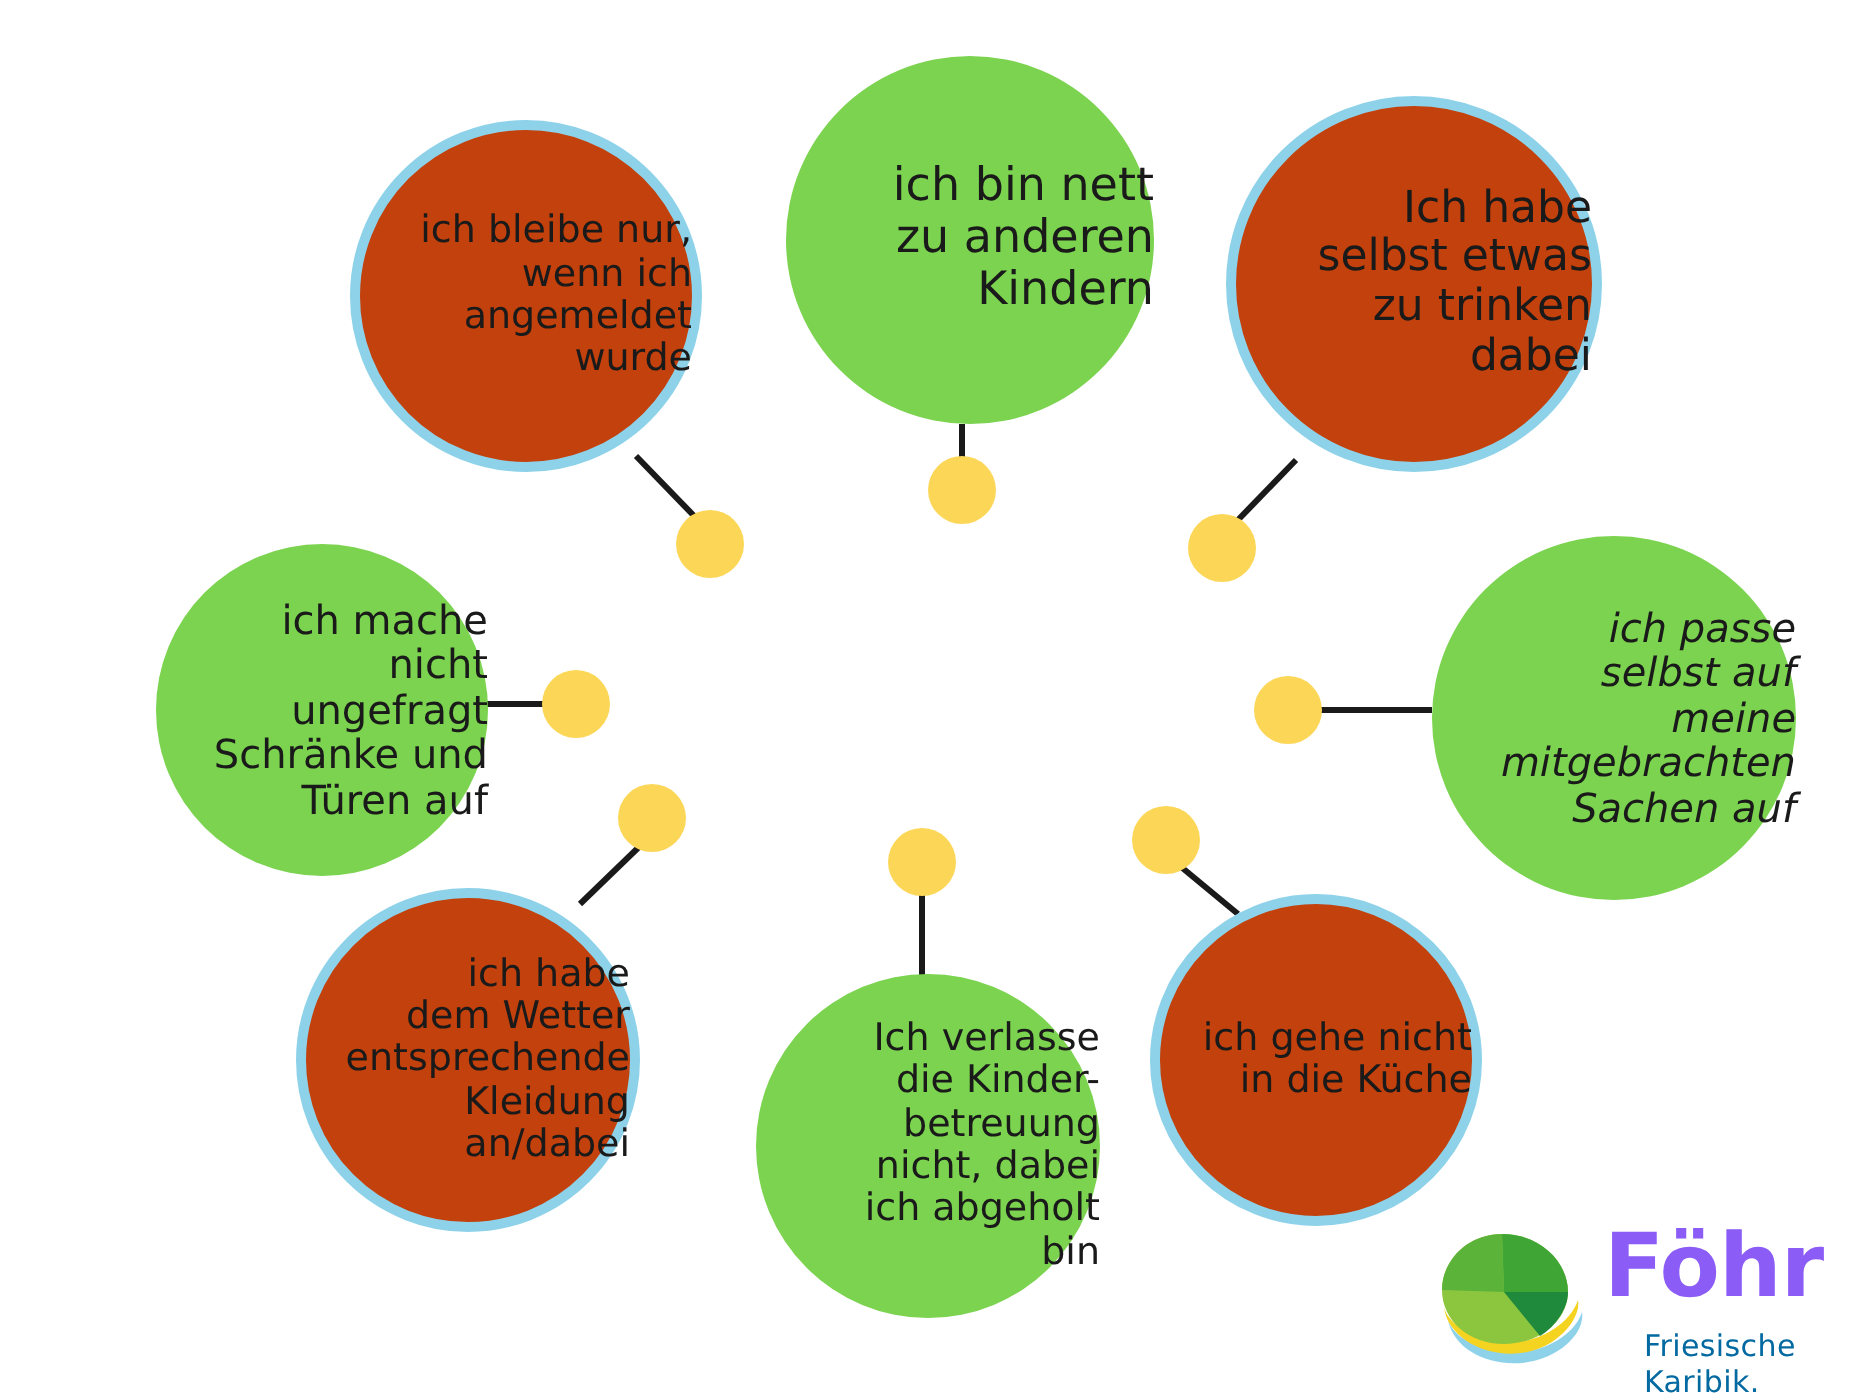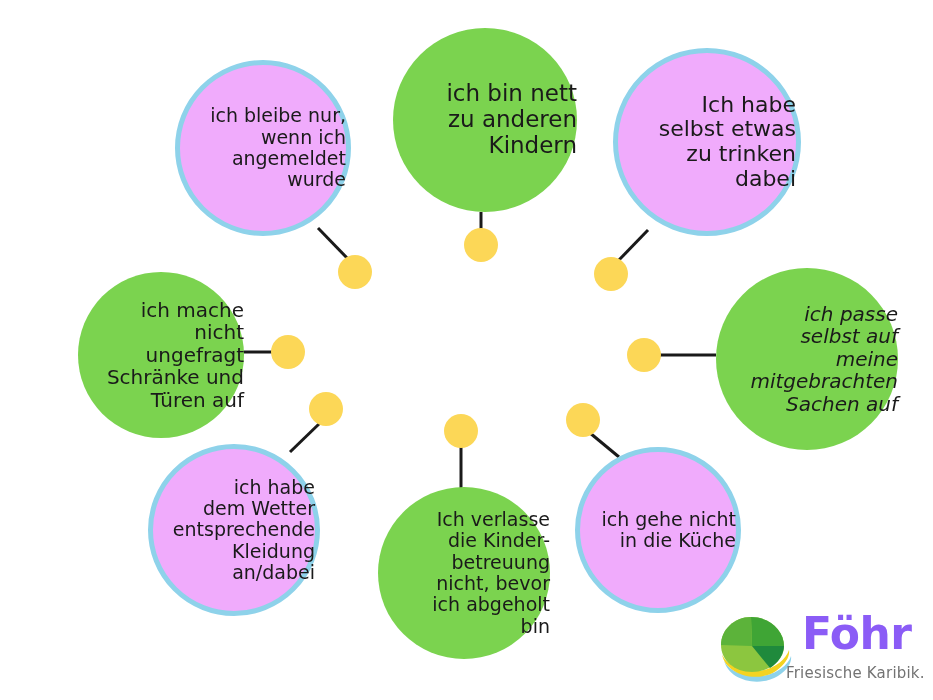--- a/index.html
+++ b/index.html
@@ -40,21 +40,21 @@
     color: #1a1a1a;
     line-height: 1.12;
     white-space: pre-line;
     font-weight: 400;
   }
   .node-green {
     background: #7BD34F;
     border: none;
   }
   .node-blue {
-    background: #f0abfc;
+    background: #c2410c;
     border: 5px solid #8ED2EA;
   }
   .dot {
     position: absolute;
     border-radius: 50%;
     background: #FCD757;
   }
   #center {
     position: absolute;
     left: 266px;
@@ -96,25 +96,25 @@
     left: 84px;
     top: 0px;
     font-size: 44px;
     font-weight: 700;
     color: #8b5cf6;
     line-height: 1;
     letter-spacing: -0.5px;
   }
   #logo .logo-tag {
     position: absolute;
-    left: 68px;
+    left: 104px;
     top: 52px;
     font-size: 15px;
     font-weight: 400;
-    color: #737373;
+    color: #0369a1;
     letter-spacing: 0.2px;
   }
 </style>
 </head>
 <body>
 
 <div id="stage">
 
   <svg id="edge-layer" viewBox="0 0 933 700" xmlns="http://www.w3.org/2000/svg">
       <line x1="318" y1="228" x2="349" y2="260" stroke="#1a1a1a" stroke-width="3"></line>
@@ -164,21 +164,21 @@
         <span class="node-text" style="font-size: 19px;">ich habe
 dem Wetter
 entsprechende
 Kleidung
 an/dabei</span>
       </div>
       <div class="node node-green" style="left: 378px; top: 487px; width: 172px; height: 172px;">
         <span class="node-text" style="font-size: 19px;">Ich verlasse
 die Kinder-
 betreuung
-nicht, bevor
+nicht, dabei
 ich abgeholt
 bin</span>
       </div>
       <div class="node node-blue" style="left: 575px; top: 447px; width: 166px; height: 166px;">
         <span class="node-text" style="font-size: 19px;">ich gehe nicht
 in die Küche</span>
       </div>
     </div>
   <div id="dots-container">
       <div class="dot" style="left: 338px; top: 255px; width: 34px; height: 34px; background: rgb(252, 215, 87);"></div>

